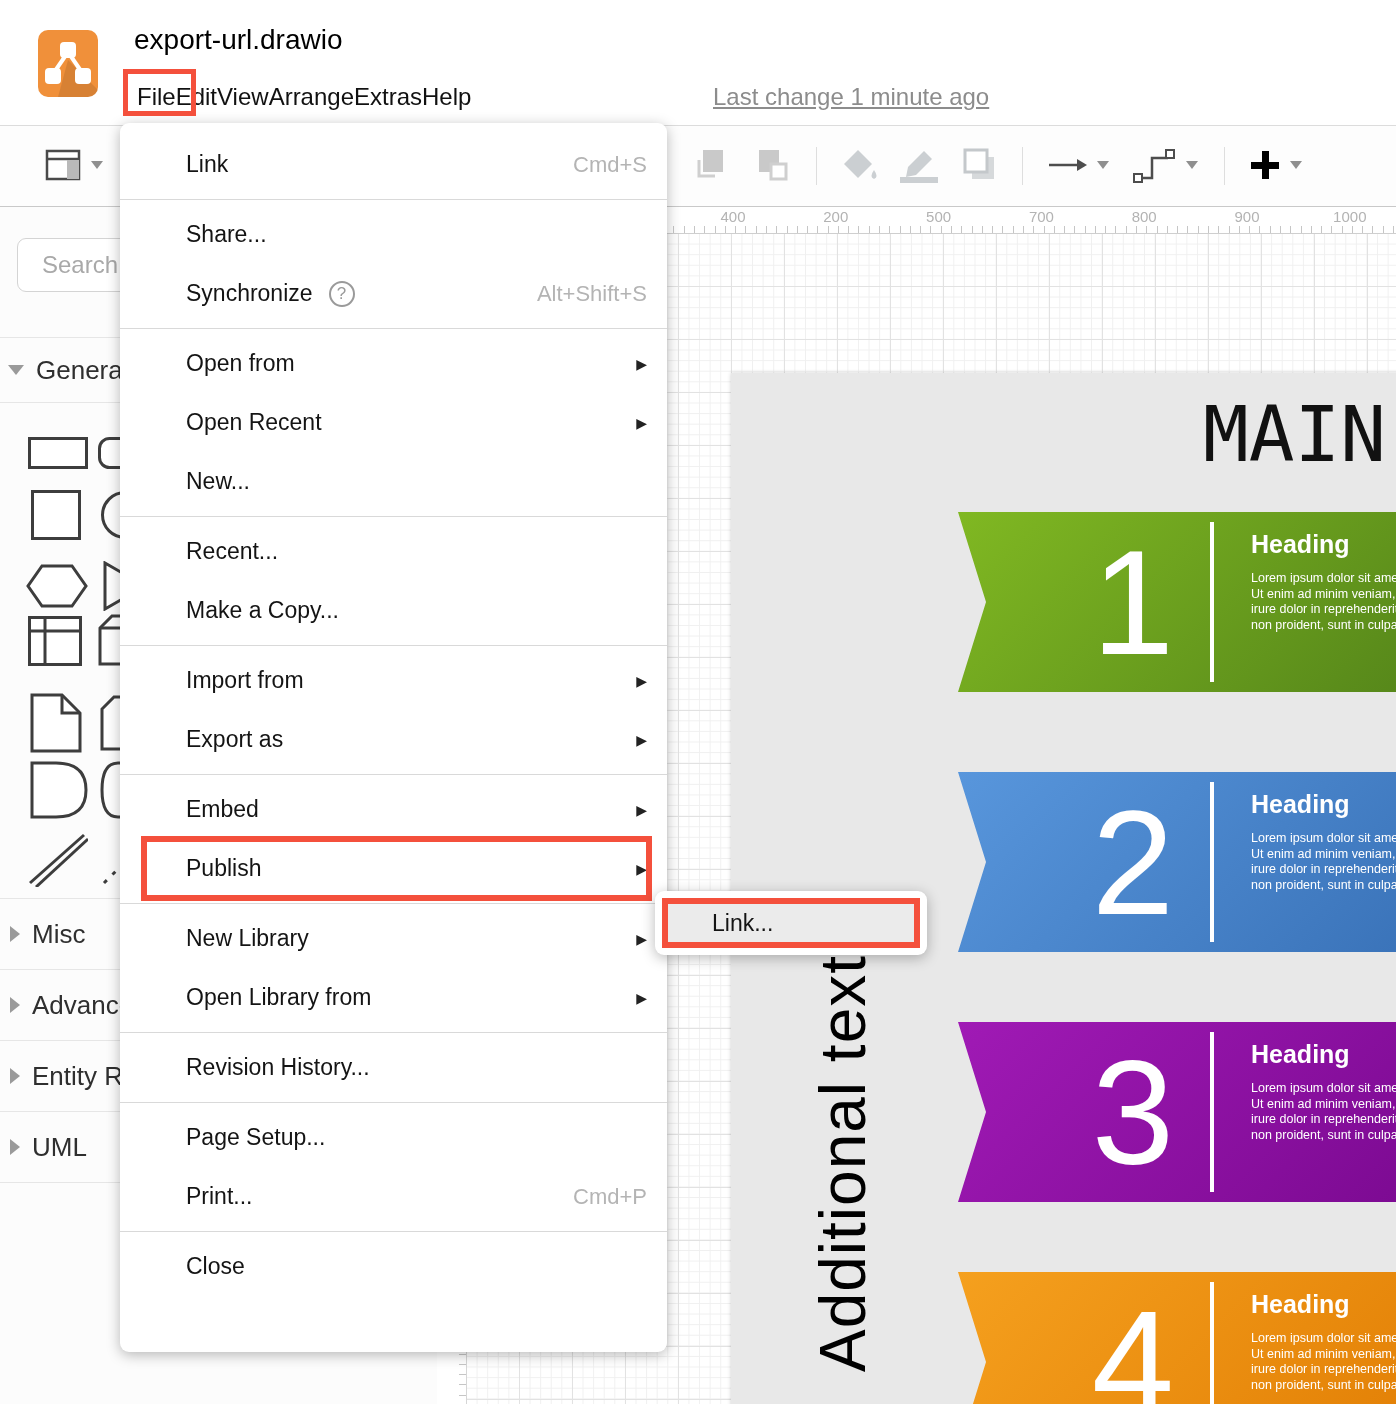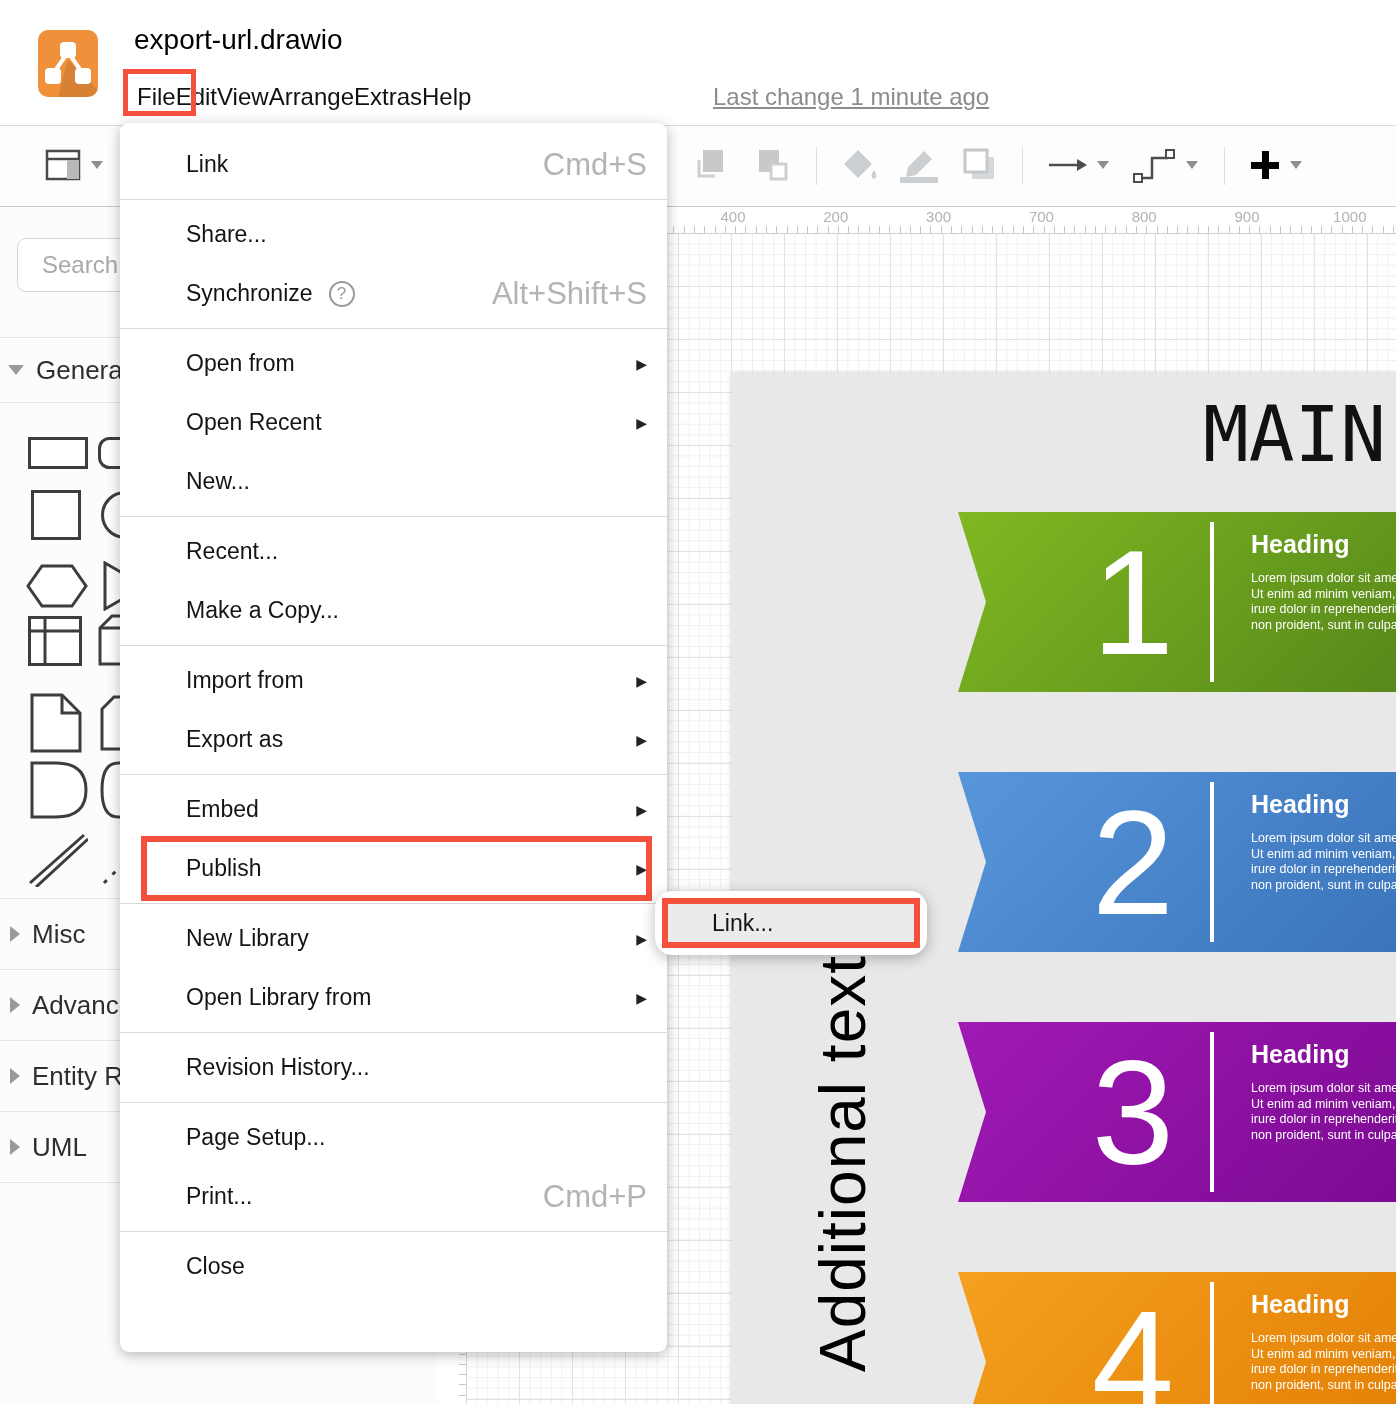--- a/index.html
+++ b/index.html
@@ -101,47 +101,47 @@
   #shape-grid{position:absolute;left:0;top:200px;width:437px;height:490px;}
   .shp{position:absolute;}
   
   #file-menu{
     position:absolute;left:120px;top:123px;width:547px;height:1229px;z-index:10;
     background:#fff;border-radius:9px;box-shadow:0 3px 14px rgba(0,0,0,.28);
     padding-top:12px;box-sizing:border-box;
   }
   .mi{height:59px;display:flex;align-items:center;padding:0 20px 0 66px;position:relative;}
   .mi-label{font-size:23px;color:#141414;white-space:nowrap;}
-  .mi-right{margin-left:auto;font-size:31px;color:#b4b4b4;}
+  .mi-right{margin-left:auto;font-size:22px;color:#b4b4b4;}
   .mi-arrow{margin-left:auto;font-size:14px;color:#222;}
   .mi-div{height:1px;background:#d9d9d9;margin:5px 0;}
   .help-circle{width:26px;height:26px;border:2px solid #9a9a9a;border-radius:50%;
                color:#9a9a9a;font-size:17px;display:flex;align-items:center;justify-content:center;
                margin-left:16px;box-sizing:border-box;}
   .mi.hl::after{content:"";position:absolute;left:21px;right:15px;top:-3px;bottom:-3px;
                 border:6px solid var(--red);pointer-events:none;}
   
   #submenu{
     position:absolute;left:655px;top:891px;width:272px;height:64px;z-index:11;
-    background:#fff;border-radius:17px;box-shadow:0 3px 14px rgba(0,0,0,.28);
+    background:#fff;border-radius:9px;box-shadow:0 3px 14px rgba(0,0,0,.28);
     padding:7px;box-sizing:border-box;
   }
   #submenu-item{
     height:100%;background:#ebebeb;border:6px solid var(--red);box-sizing:border-box;
     display:flex;align-items:center;padding-left:44px;font-size:23px;color:#141414;
   }
 </style>
 </head>
 <body>
 
 <div id="canvas-area"></div>
 <div id="h-ruler">
     <span class="rl" style="left: 296px;">400</span>
     <span class="rl" style="left: 398.8px;">200</span>
-    <span class="rl" style="left: 501.6px;">300</span>
+    <span class="rl" style="left: 501.6px;">500</span>
     <span class="rl" style="left: 604.4px;">700</span>
     <span class="rl" style="left: 707.2px;">800</span>
     <span class="rl" style="left: 810px;">900</span>
     <span class="rl" style="left: 912.8px;">1000</span>
   </div>
 <div id="v-ruler"></div>
 
 <div id="diagram-panel" style="background: rgb(232, 232, 232);"></div>
 <div id="main-title">MAIN</div>
 <div id="vertical-text">Additional text</div>

